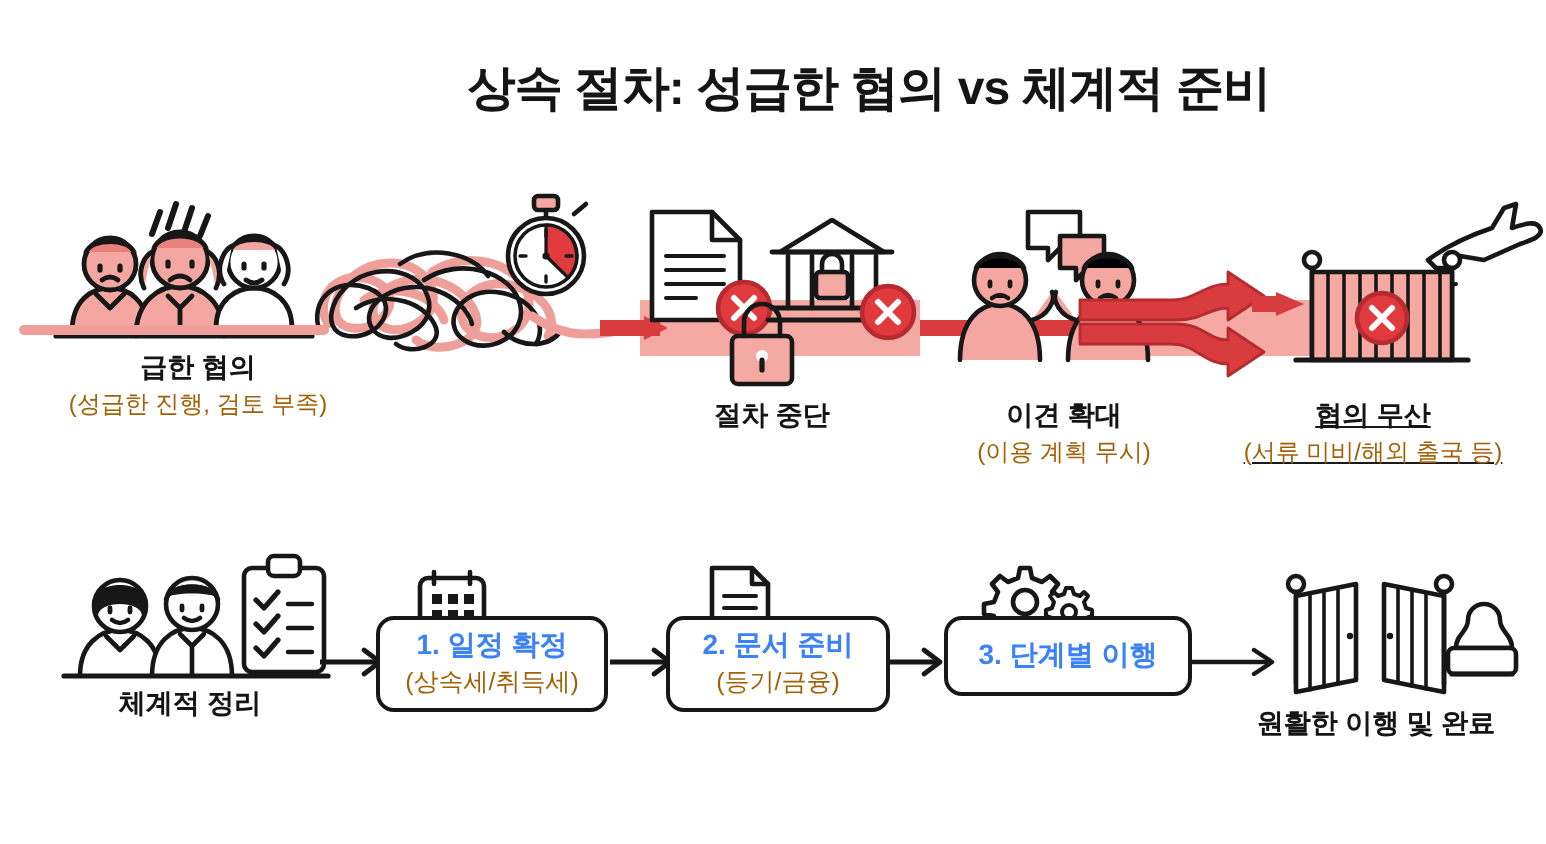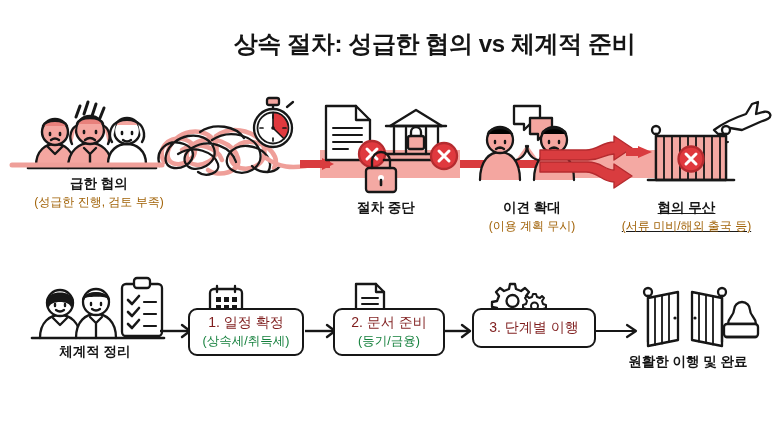--- a/index.html
+++ b/index.html
@@ -34,22 +34,22 @@
   
   .stepbox{
     position:absolute;
     border:2.5px solid #171717;
     border-radius:9px;
     background:#fff;
     display:flex;flex-direction:column;
     align-items:center;justify-content:center;
     box-sizing:border-box;
   }
-  .stepbox .s1{font-size:14px;font-weight:normal;color:#7f1d1d;white-space:nowrap;}
-  .stepbox .s2{font-size:12.5px;color:#15803d;white-space:nowrap;margin-top:1px;}
+  .stepbox .s1{font-size:14px;font-weight:bold;color:#3b82f6;white-space:nowrap;}
+  .stepbox .s2{font-size:12.5px;color:#a16207;white-space:nowrap;margin-top:1px;}
 
   svg{display:block;overflow:visible;}
   .nofill{fill:none;}
 </style>
 </head>
 <body>
 
 <div id="stage">
 
   <div class="title">상속 절차: 성급한 협의 vs 체계적 준비</div>

